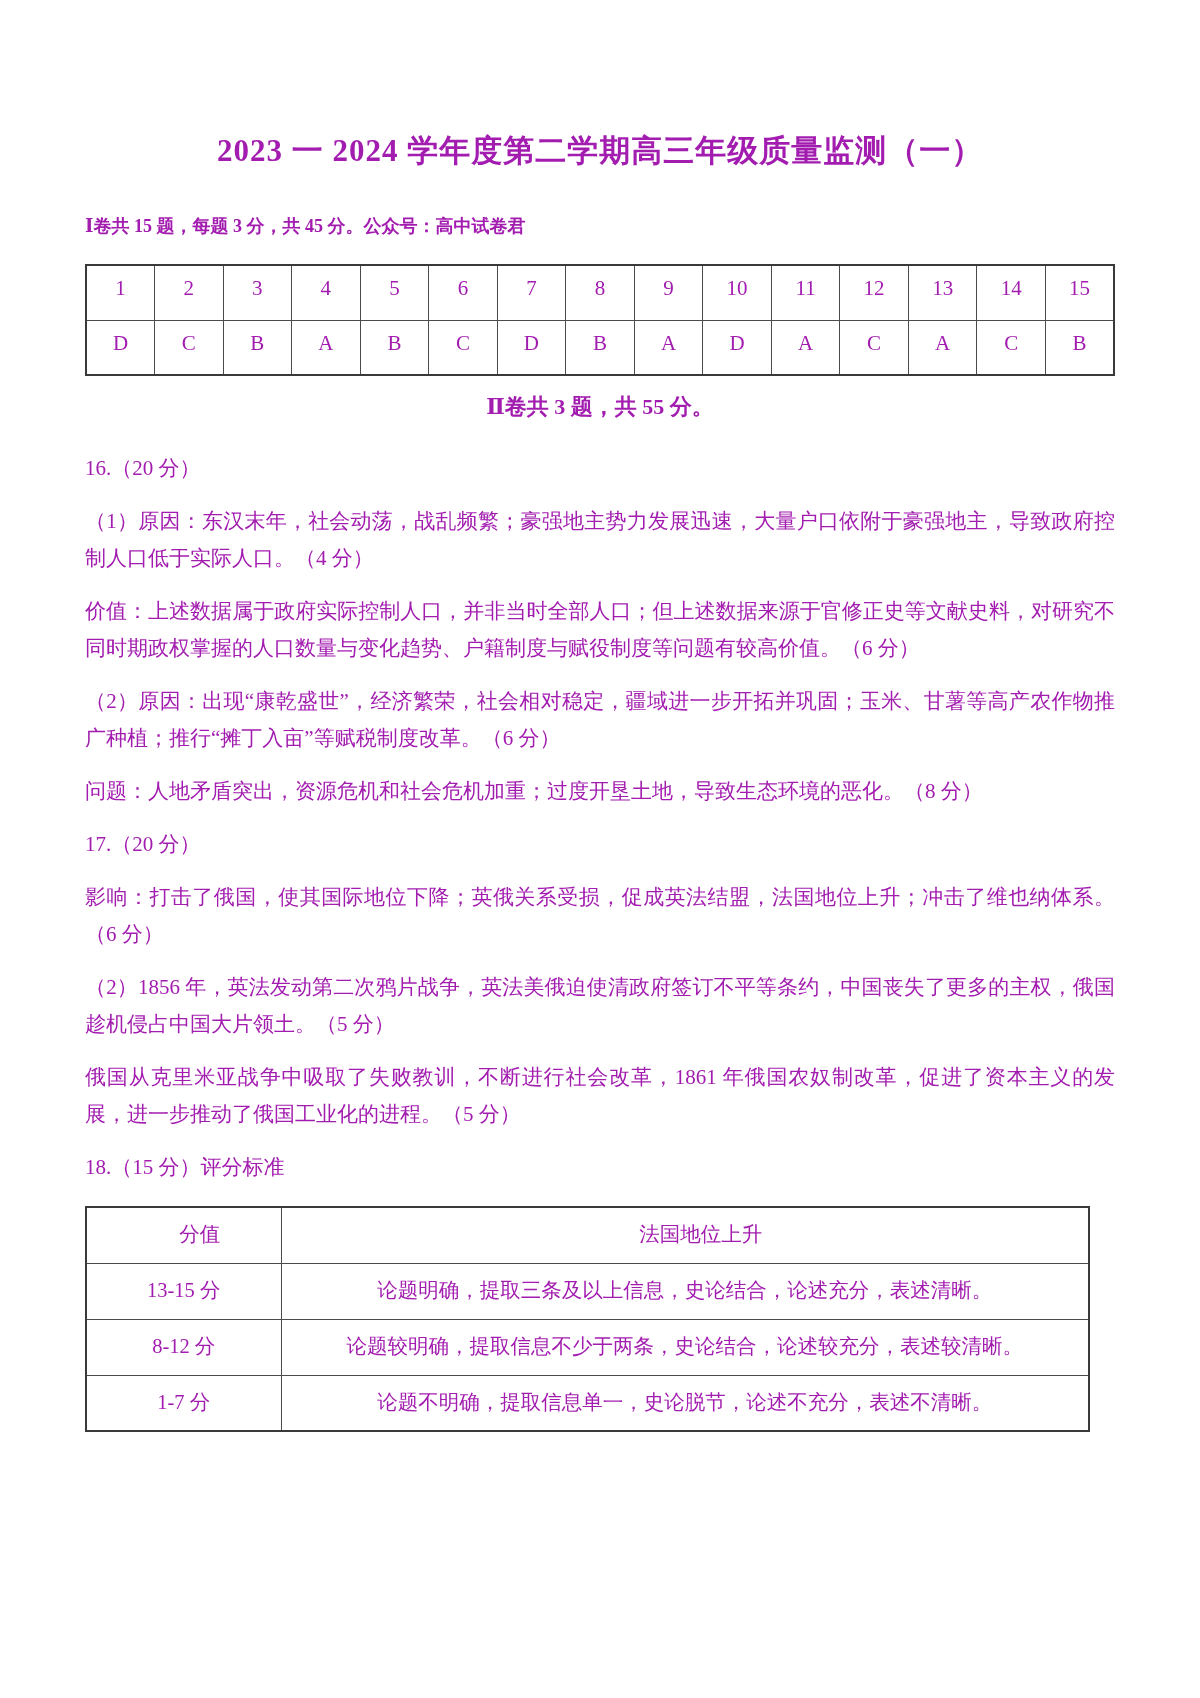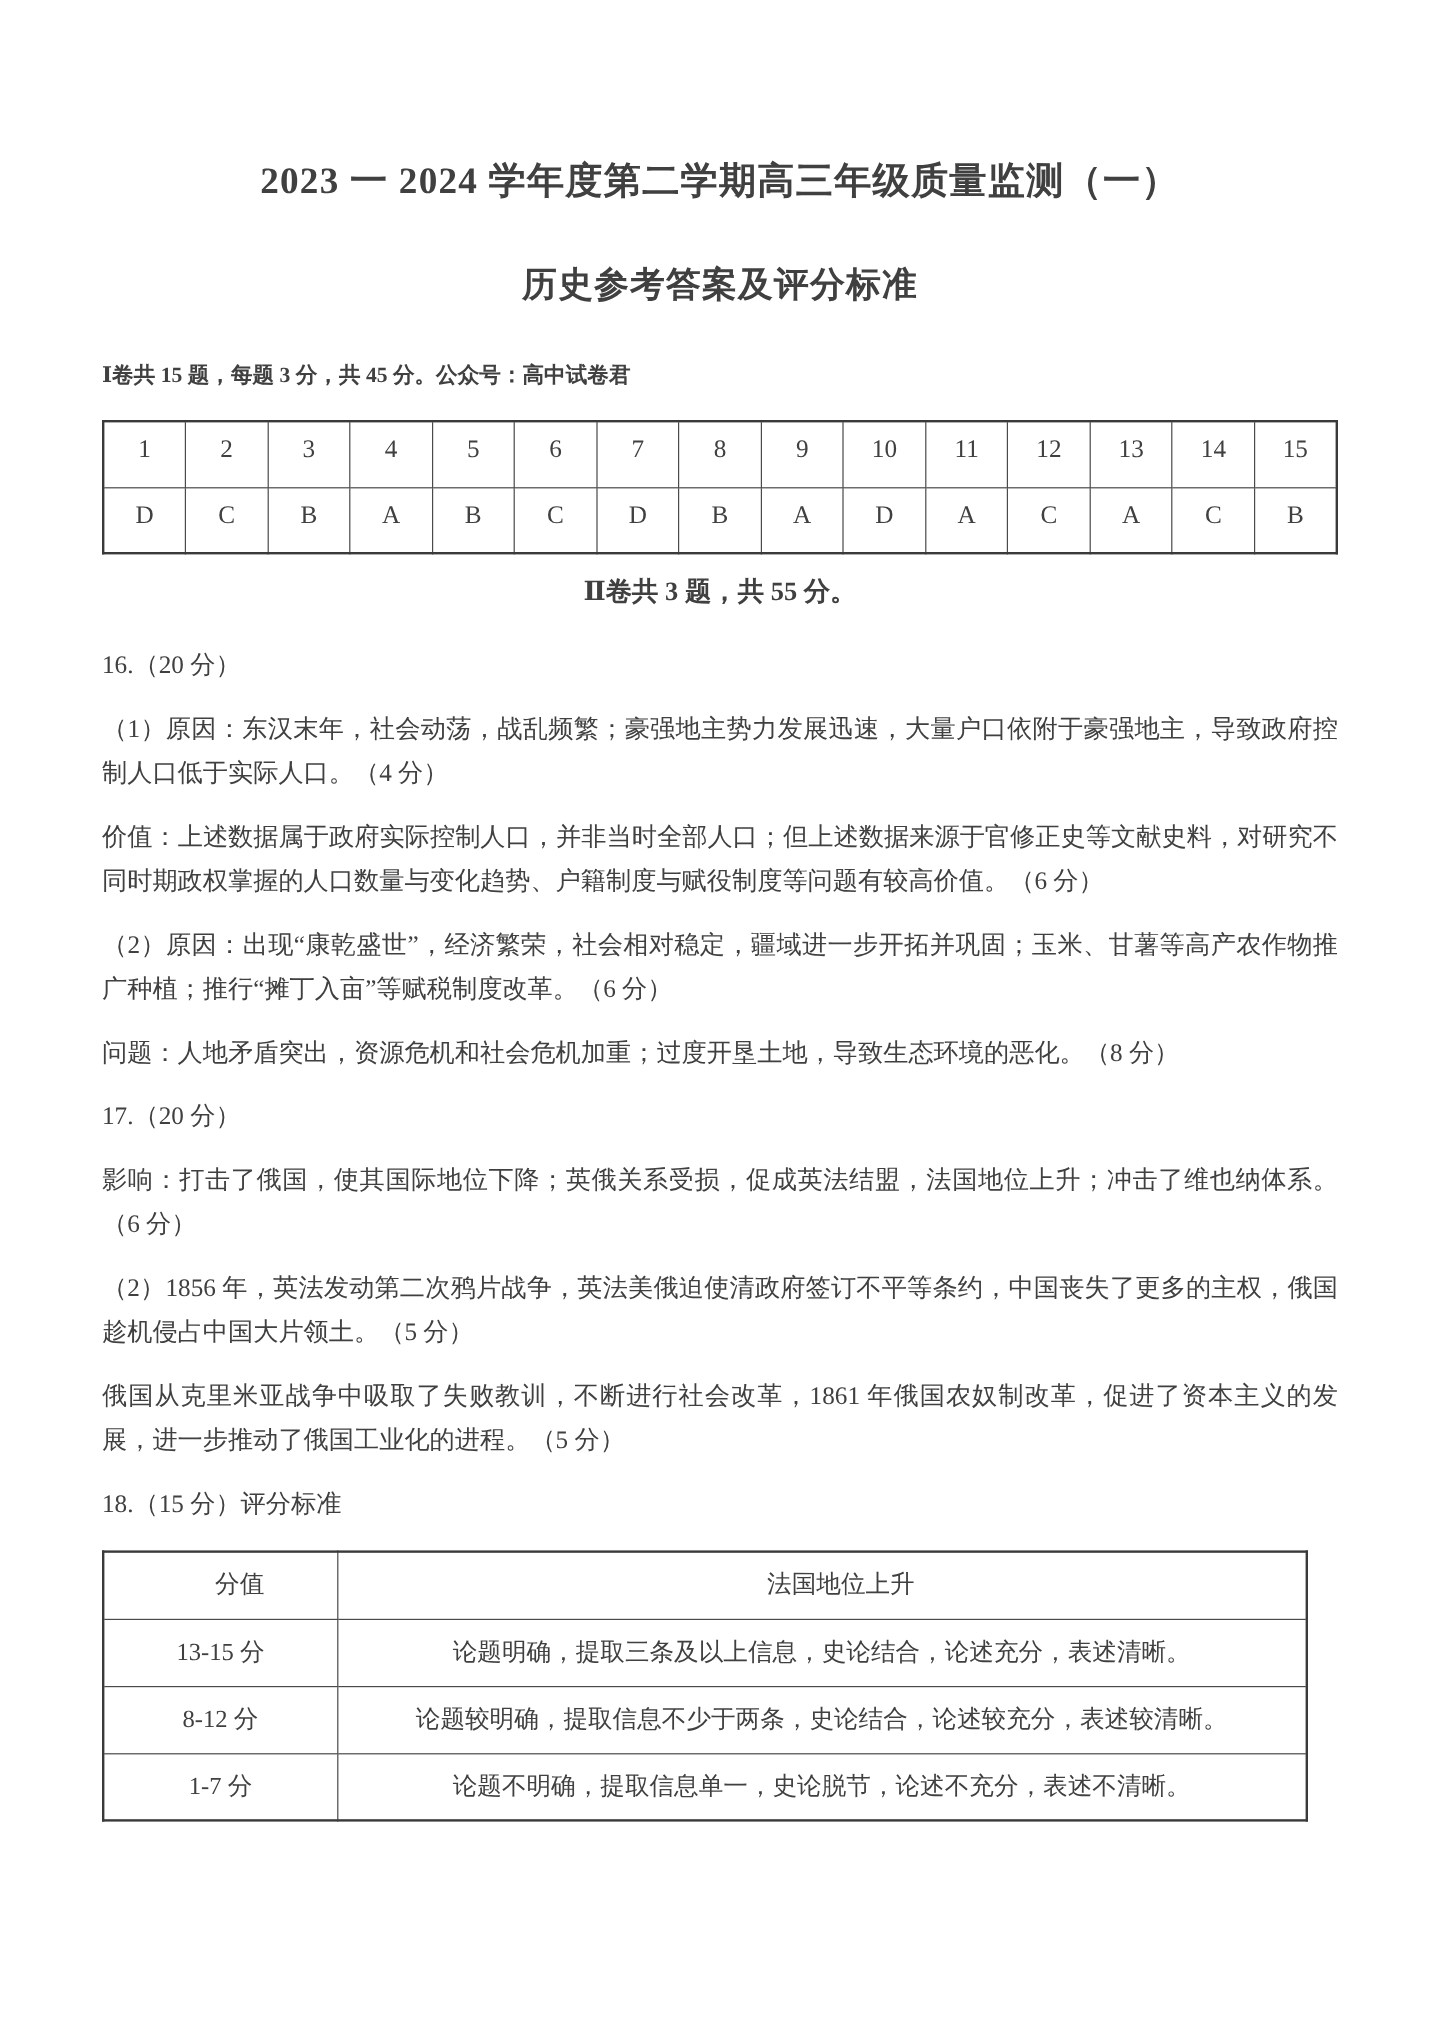--- a/index.html
+++ b/index.html
@@ -2,21 +2,21 @@
 <html lang="zh"><head>
 <meta charset="utf-8">
 <style>
   * { margin: 0; padding: 0; box-sizing: border-box; }
   html, body { background: #ffffff; }
   .page {
     position: relative;
     width: 1200px;
     height: 1698px;
     background: #ffffff;
-    color: #404040;
+    color: #a21caf;
     font-family: "Liberation Serif", "DejaVu Serif", serif;
     overflow: hidden;
     margin: 0 auto;
   }
   .content {
     position: absolute;
     left: 85px;
     top: 0;
     width: 1030px;
   }
@@ -89,21 +89,20 @@
   table.rubric-table tr.data-row td { height: 56px; }
   table.rubric-table td.col-score { width: 195px; }
 </style>
 </head>
 <body>
 
 <div class="page">
   <div class="content">
 
     <h1 class="title">2023 一 2024 学年度第二学期高三年级质量监测（一）</h1>
-    <h2 class="subtitle">历史参考答案及评分标准</h2>
 
     <p class="intro">Ⅰ卷共 15 题，每题 3 分，共 45 分。公众号：高中试卷君</p>
 
     <table class="answer-table">
       <tbody>
         <tr>
           <td>1</td>
           <td>2</td>
           <td>3</td>
           <td>4</td>

